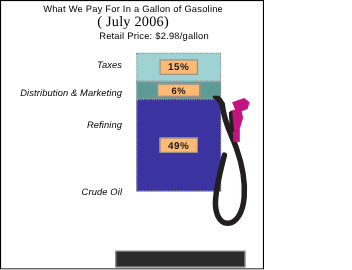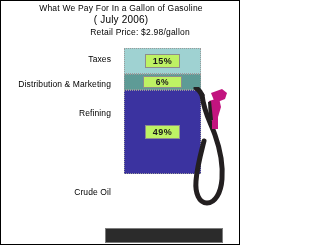--- a/index.html
+++ b/index.html
@@ -29,24 +29,25 @@
     text-align: center;
   }
   .title-line1 {
     font-size: 8.5px;
     color: #000000;
     line-height: 11px;
     letter-spacing: 0.2px;
     white-space: nowrap;
   }
   .title-line2 {
-    font-size: 10px;
+    font-size: 13px;
     color: #000000;
     line-height: 11px;
     letter-spacing: 0.2px;
+    font-family: Liberation Serif, serif;
   }
   .subtitle {
     font-size: 8.5px;
     color: #000000;
     line-height: 12px;
     letter-spacing: 0.2px;
     margin-top: 1px;
     margin-left: 38px;
   }
 
@@ -64,46 +65,47 @@
     display: flex;
     align-items: center;
     justify-content: center;
   }
   .seg-taxes   { height: 26px; }
   .seg-dist    { height: 16px; }
   .seg-refine  { height: 50px; }
   .seg-crude   { height: 84px; }
 
   .pct {
-    background: #bef264;
+    background: #fdba74;
     border: 1px solid #8d8d8d;
     color: #1a1a1a;
     font-size: 9px;
     font-weight: bold;
     line-height: 10px;
     padding: 1px 7px 1px 7px;
     letter-spacing: 0.5px;
     box-sizing: border-box;
   }
   .seg-dist .pct { padding: 0px 12px; font-size: 8.5px; }
 
   
   .cat-label {
     position: absolute;
     right: 123px;
     font-size: 8.5px;
     color: #000000;
     white-space: nowrap;
     padding-right: 5px;
     letter-spacing: 0.1px;
+    font-style: italic;
   }
   .lbl-taxes  { top: 53px; }
   .lbl-dist   { top: 78px; }
   .lbl-refine { top: 107px; }
-  .lbl-crude  { top: 186px; }
+  .lbl-crude  { top: 168px; }
 
   
   .base {
     position: absolute;
     left: 104px;
     top: 227px;
     width: 118px;
     height: 15px;
     background: #2b2b2b;
     border: 1px solid #7d7d7d;

